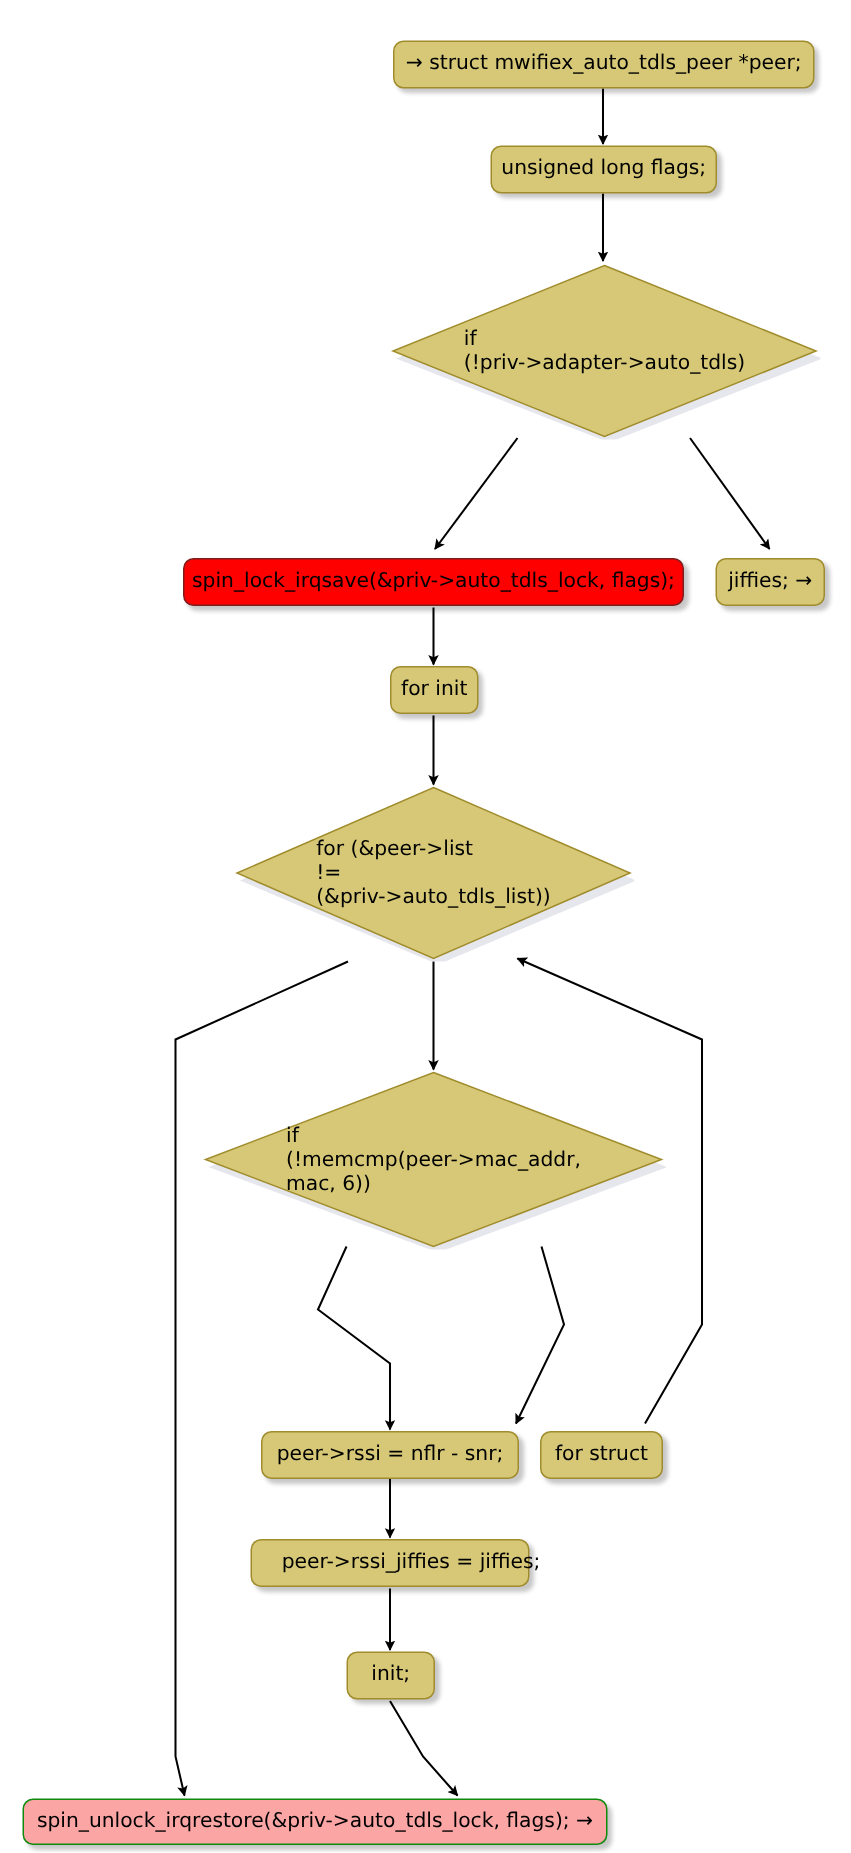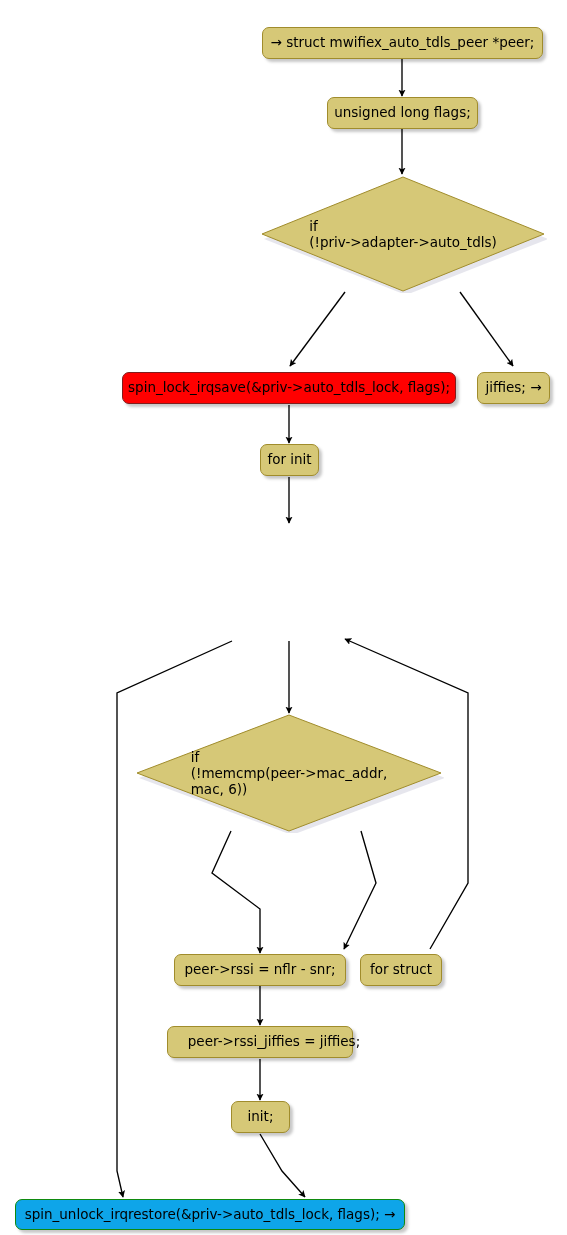--- a/index.html
+++ b/index.html
@@ -44,21 +44,21 @@
     border-radius: 7px;
     background: #D6C877;
     font-size: 13.5px;
     box-shadow: 3px 3px 3px rgba(0,0,0,0.22);
   }
   .rect.red {
     background: #FF0000;
     border: 1px solid #7f1d1d;
   }
   .rect.green {
-    background: #0ea5e9;
+    background: #fca5a5;
     border: 1px solid #0F8A0F;
   }
   .diamond-wrap {
     position: absolute;
   }
   .diamond-shape {
     position: absolute;
     left: 0; top: 0;
     width: 100%;
     height: 100%;
@@ -143,20 +143,29 @@
   </div>
 
   <div class="node rect" style="left:477px; top:361px; width:73px; height:32px;">
     <span>jiffies; →</span>
   </div>
 
   <div class="node rect" style="left:260px; top:433px; width:59px; height:32px;">
     <span>for init</span>
   </div>
 
+  <div class="diamond-wrap" style="left:155px; top:512px; width:268px; height:118px;">
+    <svg class="diamond-shape" viewBox="0 0 268 118" xmlns="http://www.w3.org/2000/svg">
+      <polygon points="134,4 266,61 134,117 2,61" fill="#C8C8D8" opacity="0.45" transform="translate(3,3)"></polygon>
+      <polygon points="134,2 265,59 134,116 3,59" fill="#D6C877" stroke="#A08C2C" stroke-width="1"></polygon>
+    </svg>
+    <div class="diamond-label">for (&amp;peer-&gt;list
+!=
+(&amp;priv-&gt;auto_tdls_list))</div>
+  </div>
 
   <div class="diamond-wrap" style="left:134px; top:702px; width:310px; height:120px;">
     <svg class="diamond-shape" viewBox="0 0 310 120" xmlns="http://www.w3.org/2000/svg">
       <polygon points="155,4 308,62 155,119 2,62" fill="#C8C8D8" opacity="0.45" transform="translate(3,3)"></polygon>
       <polygon points="155,2 307,60 155,118 3,60" fill="#D6C877" stroke="#A08C2C" stroke-width="1"></polygon>
     </svg>
     <div class="diamond-label">if
 (!memcmp(peer-&gt;mac_addr,
 mac, 6))</div>
   </div>

